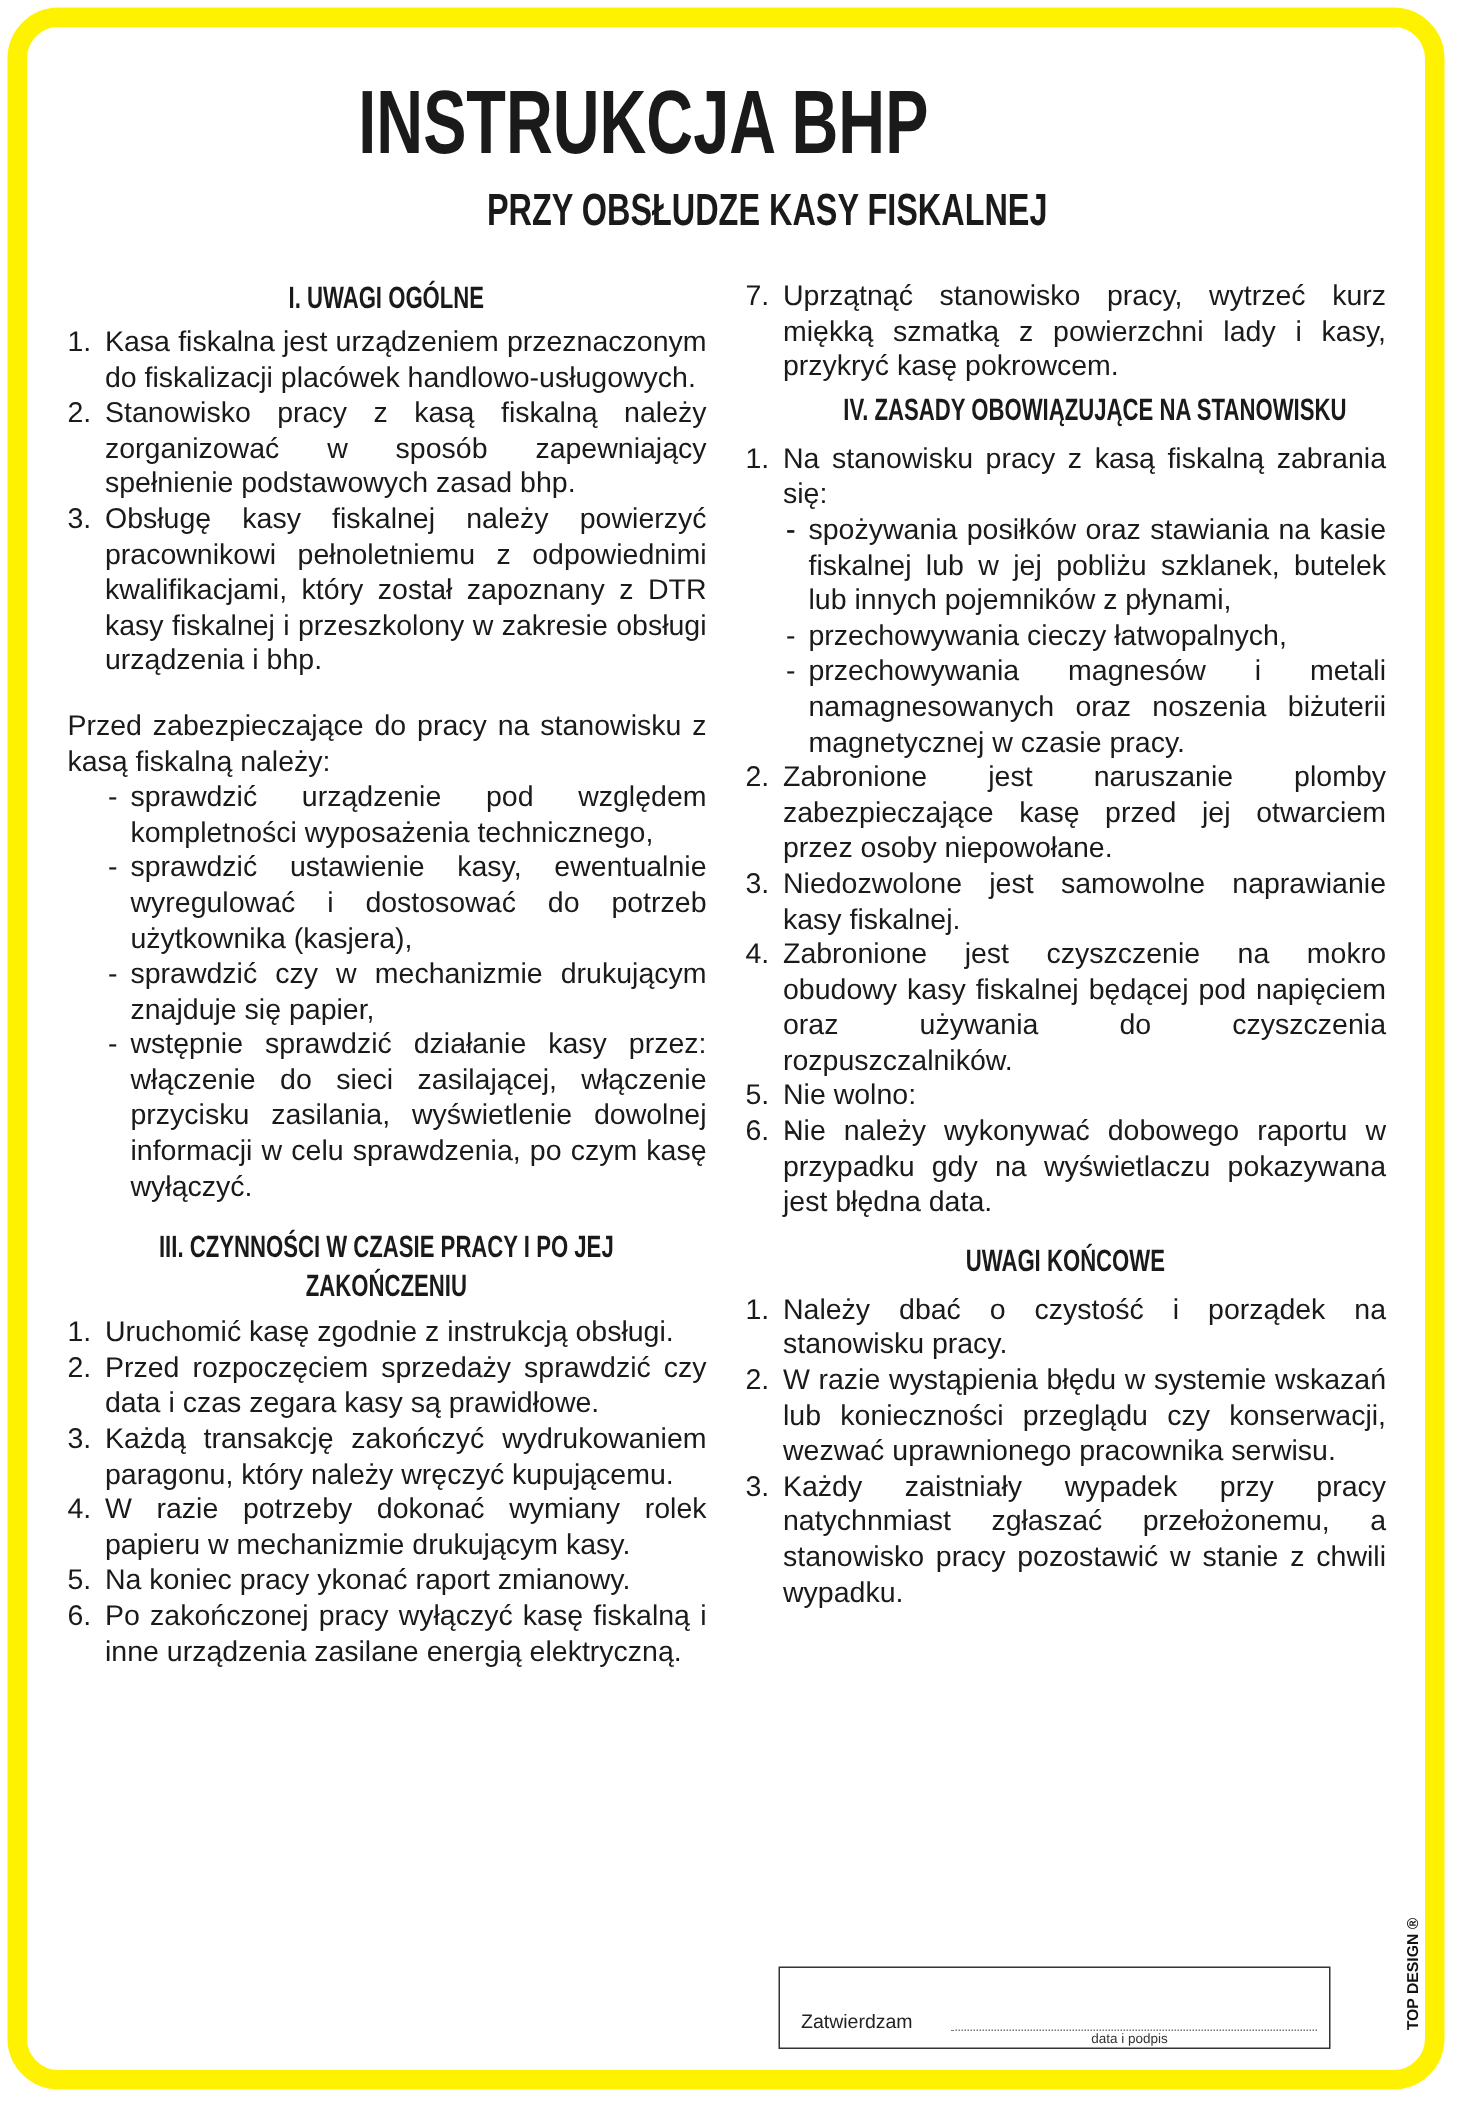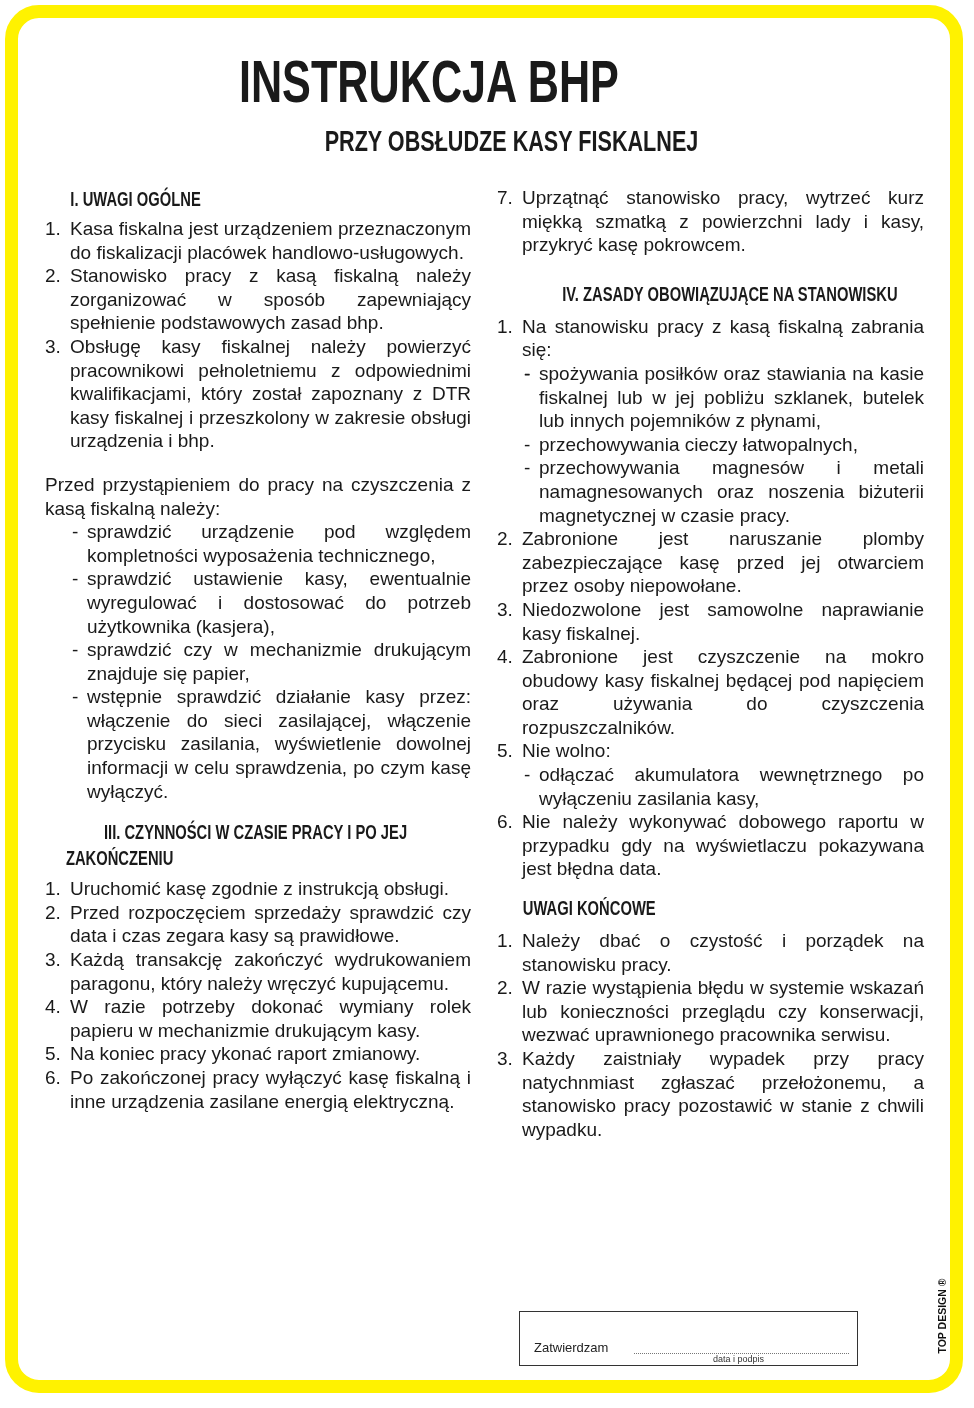--- a/index.html
+++ b/index.html
@@ -9,28 +9,28 @@
            box-sizing:border-box; border:13px solid #fff200; border-radius:34px; }
   .title-main { position:absolute; left:0; width:858px; top:50px; text-align:center;
                 font-family:"Liberation Sans", sans-serif; font-weight:bold; font-size:60px;
                 line-height:64px; letter-spacing:0px; }
   .title-main span, .title-sub span, .h span { display:inline-block; transform:scaleX(0.72); transform-origin:center; }
   .title-sub { position:absolute; left:0; width:974px; top:123px; text-align:center;
                font-weight:bold; font-size:30px; line-height:36px;margin-left:24px; }
   .col { position:absolute; top:186px; font-size:19px; line-height:23.6px; }
   .col.left { left:45px; width:426px; }
   .col.right { left:497px; width:427px; }
-  .h { font-weight:bold; font-size:20.5px; line-height:26px; margin:0; white-space:nowrap; }
+  .h { text-align:center; font-weight:bold; font-size:20.5px; line-height:26px; margin:0; white-space:nowrap; }
   .sec { margin-bottom:8px; }
   .item { position:relative; padding-left:25px; text-align:justify; text-align-last:left; }
   .item .num { position:absolute; left:0; top:0; }
   .sub { position:relative; padding-left:42px; text-align:justify; }
   .sub .dash { position:absolute; left:27px; top:0; }
   .para { text-align:justify; }
-  .sig-box { position:absolute; left:519px; top:1311px; width:339px; height:55px;
+  .sig-box { position:absolute; left:519px; top:1311px; width:368px; height:55px;
              box-sizing:border-box; border:1.5px solid #333; }
   .sig-label { position:absolute; left:14px; top:28px; font-size:13px; color:#222; }
   .sig-line { position:absolute; left:114px; right:8px; top:41px; border-top:1px dotted #777; }
   .sig-hint { position:absolute; left:0; right:0; top:42px; text-align:center; font-size:9px; color:#333; padding-left:100px; }
   .brand { position:absolute; left:942px; top:1316px; transform:translate(-50%,-50%) rotate(-90deg);
            font-size:10.5px; font-weight:bold; white-space:nowrap; color:#111; }
 </style>
 </head>
 <body>
 
@@ -44,21 +44,21 @@
   <div class="sec">
     <div class="h"><span>I. UWAGI OGÓLNE</span></div>
     <div style="height:5px"></div>
     <div class="item"><span class="num">1.</span><span>Kasa fiskalna jest urządzeniem przeznaczonym do fiskalizacji placówek handlowo-usługowych.</span></div>
     <div class="item"><span class="num">2.</span><span>Stanowisko pracy z kasą fiskalną należy zorganizować w sposób zapewniający spełnienie podstawowych zasad bhp.</span></div>
     <div class="item"><span class="num">3.</span><span>Obsługę kasy fiskalnej należy powierzyć pracownikowi pełnoletniemu z odpowiednimi kwalifikacjami, który został zapoznany z DTR kasy fiskalnej i przeszkolony w zakresie obsługi urządzenia i bhp.</span></div>
   </div>
 
   <div class="sec" style="margin-top:13px">
     <div style="height:7px"></div>
-    <div class="para">Przed przystąpieniem do pracy na czyszczenia z kasą fiskalną należy:</div>
+    <div class="para">Przed zabezpieczające do pracy na stanowisku z kasą fiskalną należy:</div>
     <div class="sub"><span class="dash">-</span><span>sprawdzić urządzenie pod względem kompletności wyposażenia technicznego,</span></div>
     <div class="sub"><span class="dash">-</span><span>sprawdzić ustawienie kasy, ewentualnie wyregulować i dostosować do potrzeb użytkownika (kasjera),</span></div>
     <div class="sub"><span class="dash">-</span><span>sprawdzić czy w mechanizmie drukującym znajduje się papier,</span></div>
     <div class="sub"><span class="dash">-</span><span>wstępnie sprawdzić działanie kasy przez: włączenie do sieci zasilającej, włączenie przycisku zasilania, wyświetlenie dowolnej informacji w celu sprawdzenia, po czym kasę wyłączyć.</span></div>
   </div>
 
   <div class="sec" style="margin-top:16px">
     <div class="h"><span>III. CZYNNOŚCI W CZASIE PRACY I PO JEJ</span></div>
     <div class="h"><span>ZAKOŃCZENIU</span></div>
     <div style="height:6px"></div>
@@ -67,33 +67,33 @@
     <div class="item"><span class="num">3.</span><span>Każdą transakcję zakończyć wydrukowaniem paragonu, który należy wręczyć kupującemu.</span></div>
     <div class="item"><span class="num">4.</span><span>W razie potrzeby dokonać wymiany rolek papieru w mechanizmie drukującym kasy.</span></div>
     <div class="item"><span class="num">5.</span><span>Na koniec pracy ykonać raport zmianowy.</span></div>
     <div class="item"><span class="num">6.</span><span>Po zakończonej pracy wyłączyć kasę fiskalną i inne urządzenia zasilane energią elektryczną.</span></div>
   </div>
 </div>
 
 <div class="col right">
   <div class="item"><span class="num">7.</span><span>Uprzątnąć stanowisko pracy, wytrzeć kurz miękką szmatką z powierzchni lady i kasy, przykryć kasę pokrowcem.</span></div>
 
-  <div class="sec" style="margin-top:24px">
+  <div class="sec" style="margin-top:4px">
     <div class="h"><span>IV. ZASADY OBOWIĄZUJĄCE NA STANOWISKU</span></div>
     <div style="height:8px"></div>
     <div class="item"><span class="num">1.</span><span>Na stanowisku pracy z kasą fiskalną zabrania się:</span></div>
     <div class="sub" style="padding-left:42px"><span class="dash">-</span></div>
     <div class="sub"><span class="dash">-</span><span>spożywania posiłków oraz stawiania na kasie fiskalnej lub w jej pobliżu szklanek, butelek lub innych pojemników z płynami,</span></div>
     <div class="sub"><span class="dash">-</span><span>przechowywania cieczy łatwopalnych,</span></div>
     <div class="sub"><span class="dash">-</span><span>przechowywania magnesów i metali namagnesowanych oraz noszenia biżuterii magnetycznej w czasie pracy.</span></div>
     <div class="item"><span class="num">2.</span><span>Zabronione jest naruszanie plomby zabezpieczające kasę przed jej otwarciem przez osoby niepowołane.</span></div>
     <div class="item"><span class="num">3.</span><span>Niedozwolone jest samowolne naprawianie kasy fiskalnej.</span></div>
     <div class="item"><span class="num">4.</span><span>Zabronione jest czyszczenie na mokro obudowy kasy fiskalnej będącej pod napięciem oraz używania do czyszczenia rozpuszczalników.</span></div>
     <div class="item"><span class="num">5.</span><span>Nie wolno:</span></div>
-    <div class="sub"><span class="dash">-</span><span>odłączać akumulatora wewnętrznego po wyłączeniu zasilania kasy,</span></div>
+    <div class="sub"><span class="dash">-</span></div>
     <div class="sub"><span class="dash">-</span></div>
     <div class="item"><span class="num">6.</span><span>Nie należy wykonywać dobowego raportu w przypadku gdy na wyświetlaczu pokazywana jest błędna data.</span></div>
   </div>
 
   <div class="sec" style="margin-top:14px">
     <div class="h"><span>UWAGI KOŃCOWE</span></div>
     <div style="height:8px"></div>
     <div class="item"><span class="num">1.</span><span>Należy dbać o czystość i porządek na stanowisku pracy.</span></div>
     <div class="item"><span class="num">2.</span><span>W razie wystąpienia błędu w systemie wskazań lub konieczności przeglądu czy konserwacji, wezwać uprawnionego pracownika serwisu.</span></div>
     <div class="item"><span class="num">3.</span><span>Każdy zaistniały wypadek przy pracy natychnmiast zgłaszać przełożonemu, a stanowisko pracy pozostawić w stanie z chwili wypadku.</span></div>

